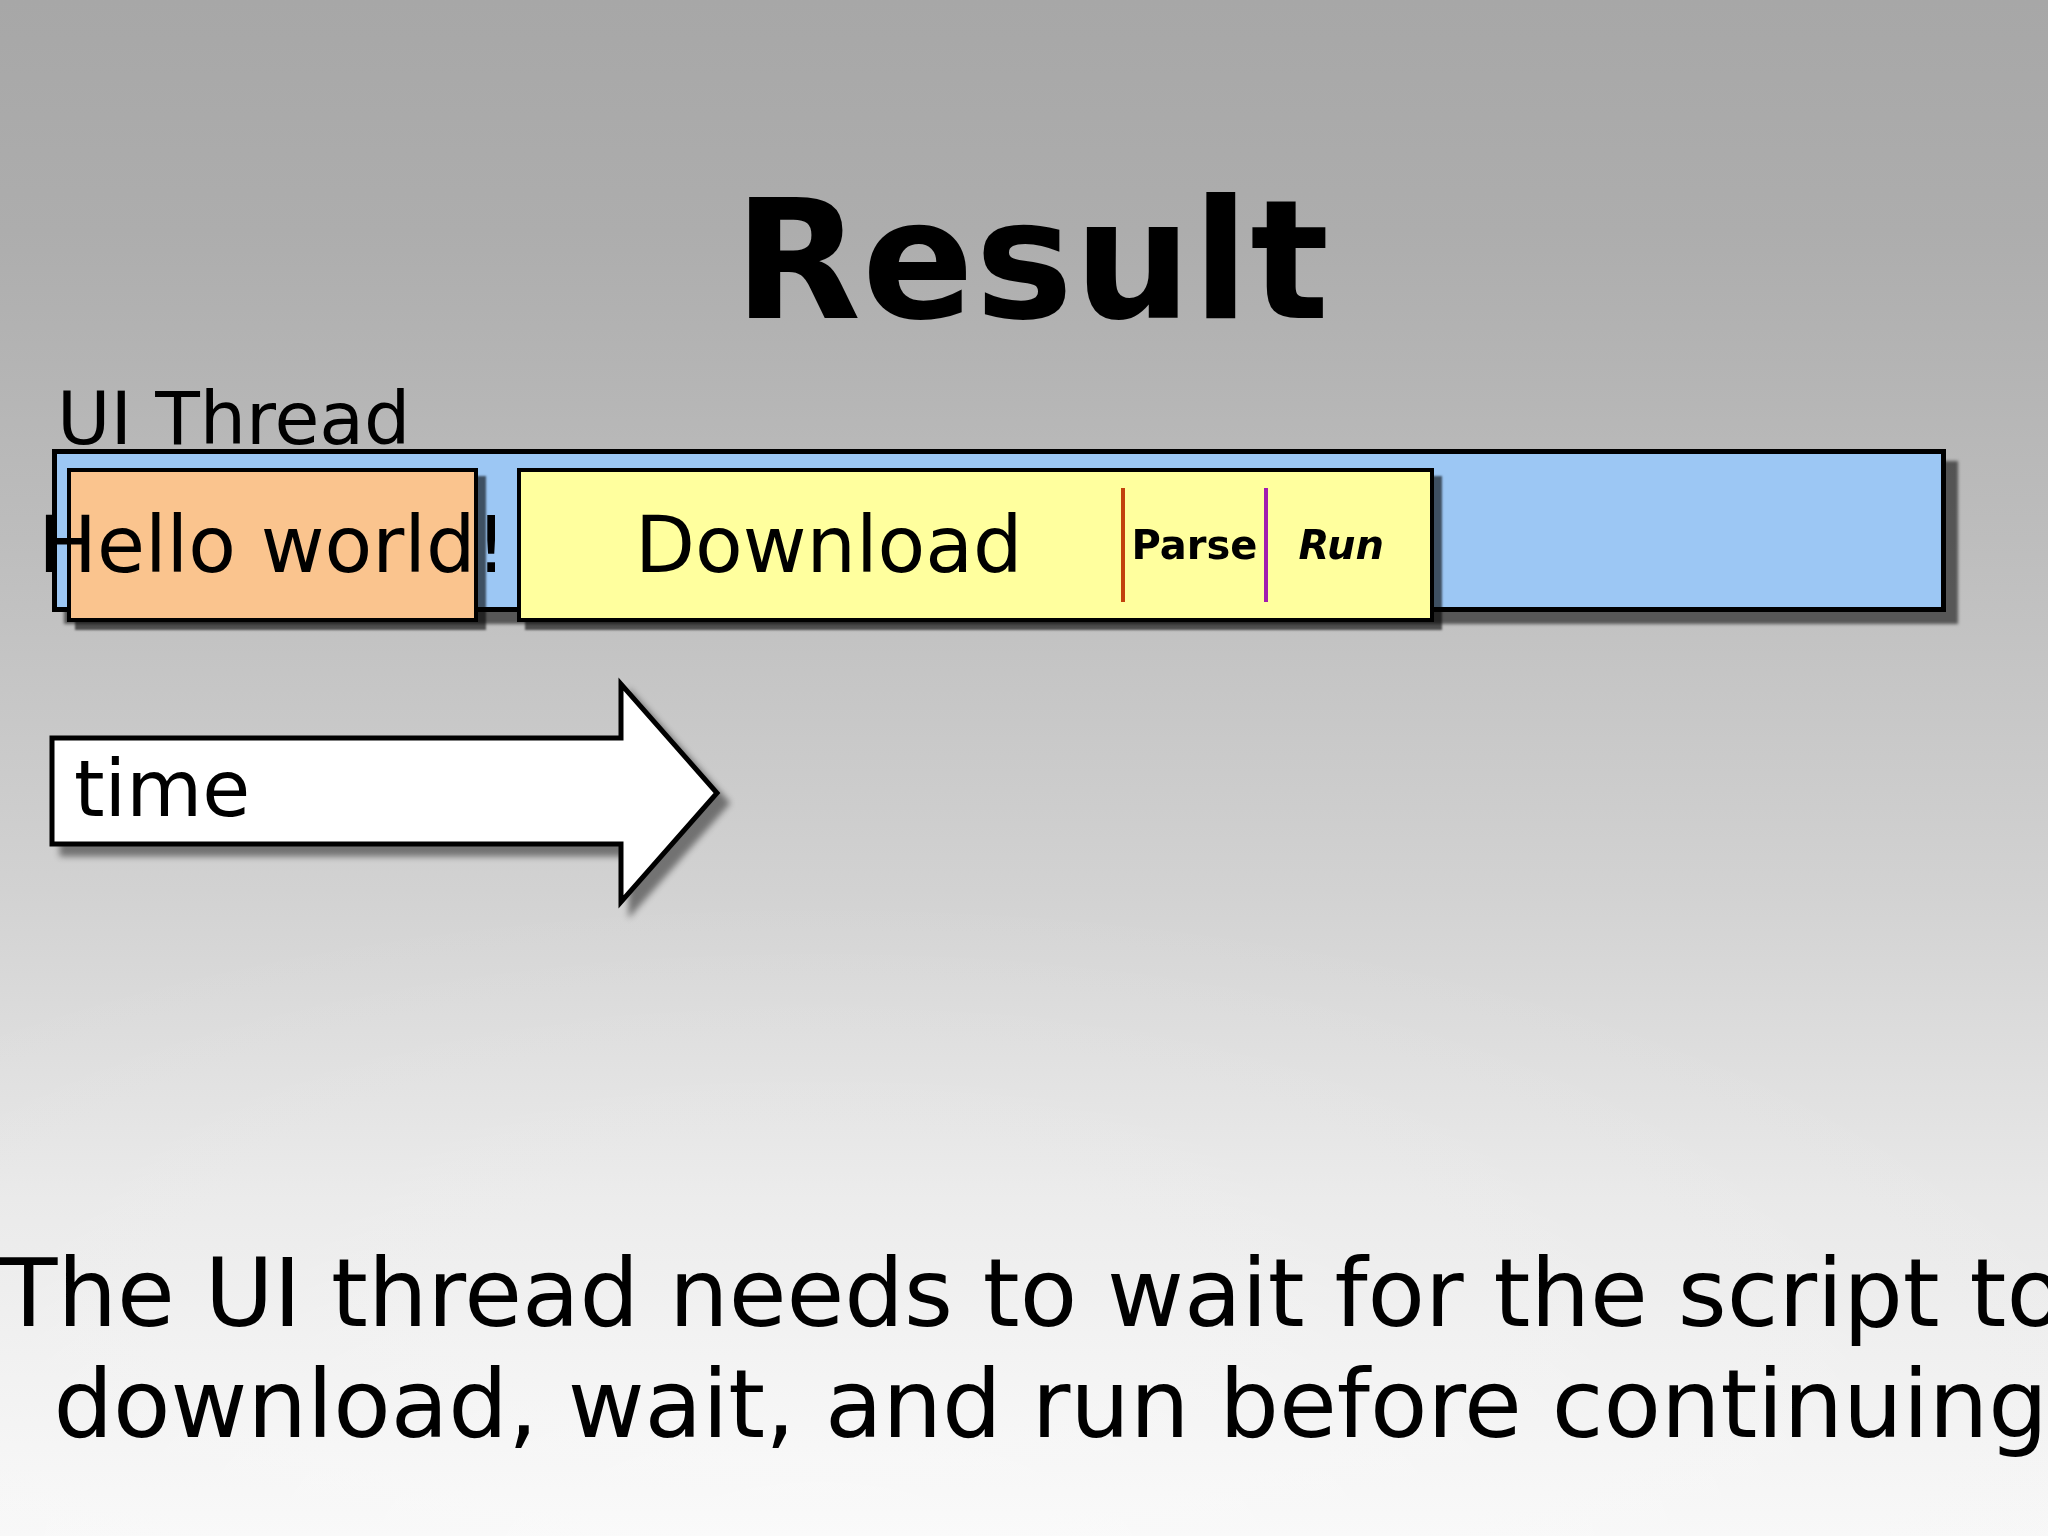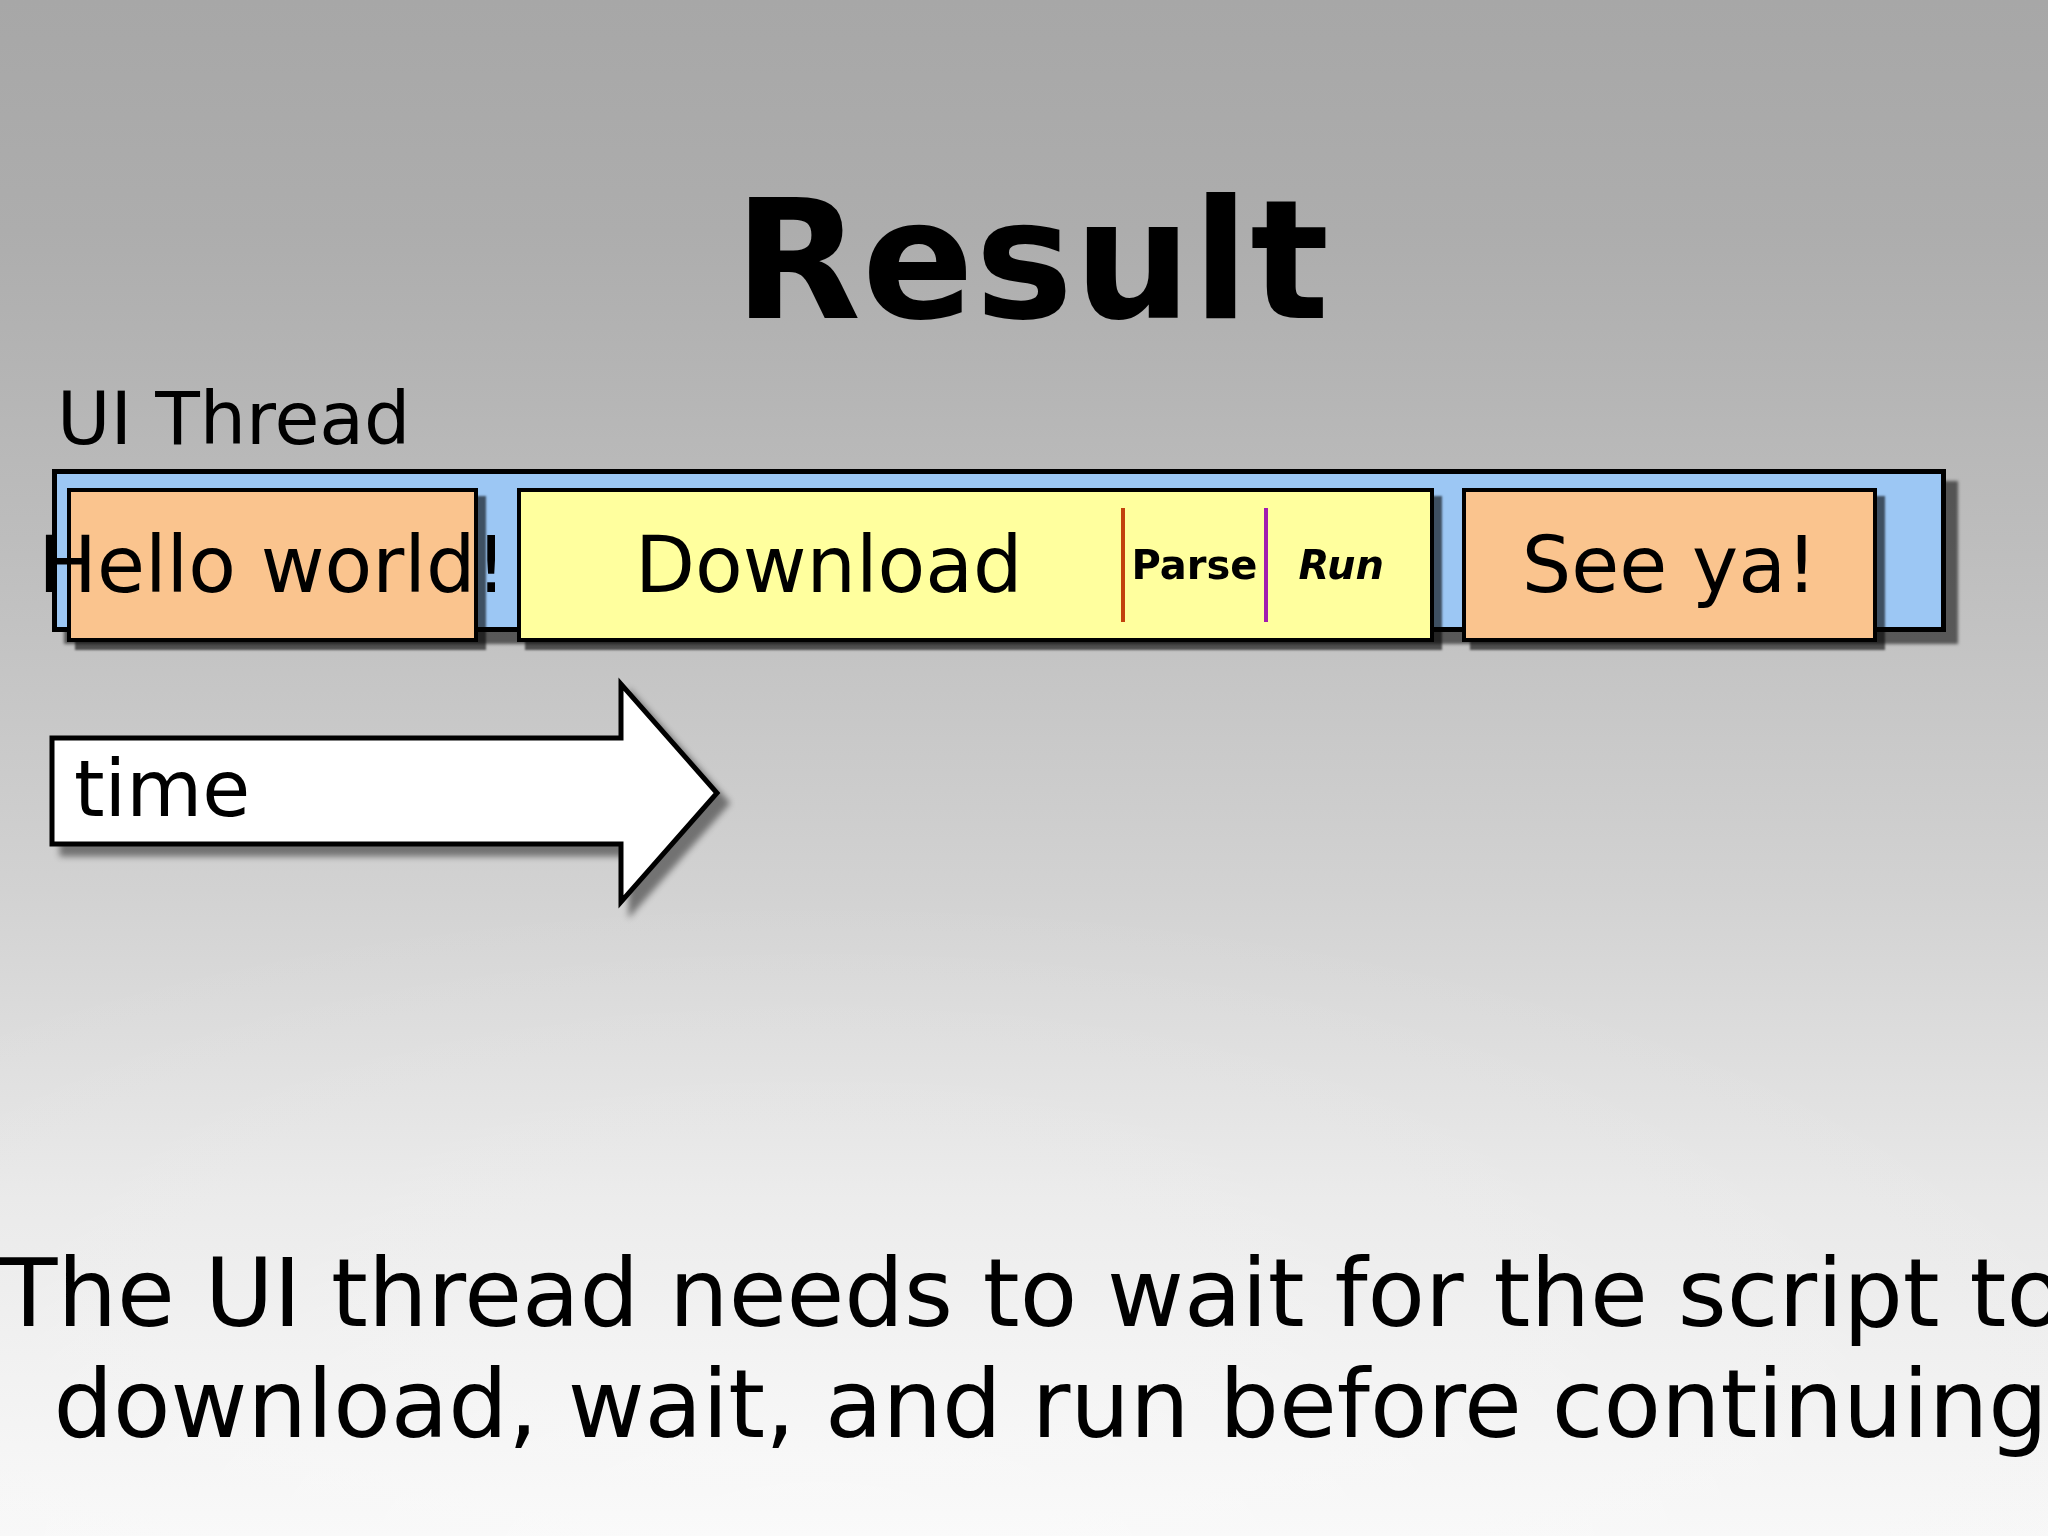--- a/index.html
+++ b/index.html
@@ -34,21 +34,21 @@
     position: absolute;
     top: 376px;
     left: 57px;
     font-size: 73px;
   }
 
   
   .track {
     position: absolute;
     left: 52px;
-    top: 469px;
+    top: 449px;
     width: 1894px;
     height: 163px;
     box-sizing: border-box;
     border: 5px solid #000;
     background: var(--track-blue, #9cc7f4);
     box-shadow: 12px 12px 3px rgba(0,0,0,0.55);
   }
   .block {
     position: absolute;
     top: 14px;
@@ -132,23 +132,20 @@
         <span class="block-label">Download</span>
       </div>
       <div class="script-cell" id="cell-parse">
         <span class="cell-label-small">Parse</span>
       </div>
       <div class="script-cell" id="cell-run">
         <span class="cell-label-small">Run</span>
       </div>
     </div>
 
-    <div class="block ui-block" id="block-seeya">
-      <span class="block-label">See ya!</span>
-    </div>
 
   </div>
 
   <svg id="arrow-svg" viewBox="0 0 2048 1536" xmlns="http://www.w3.org/2000/svg">
     <polygon points="52,738 621,738 621,684 717,793 621,902 621,844 52,844"></polygon>
   </svg>
 
   <div class="time-label">time</div>
 
   <div class="caption">

